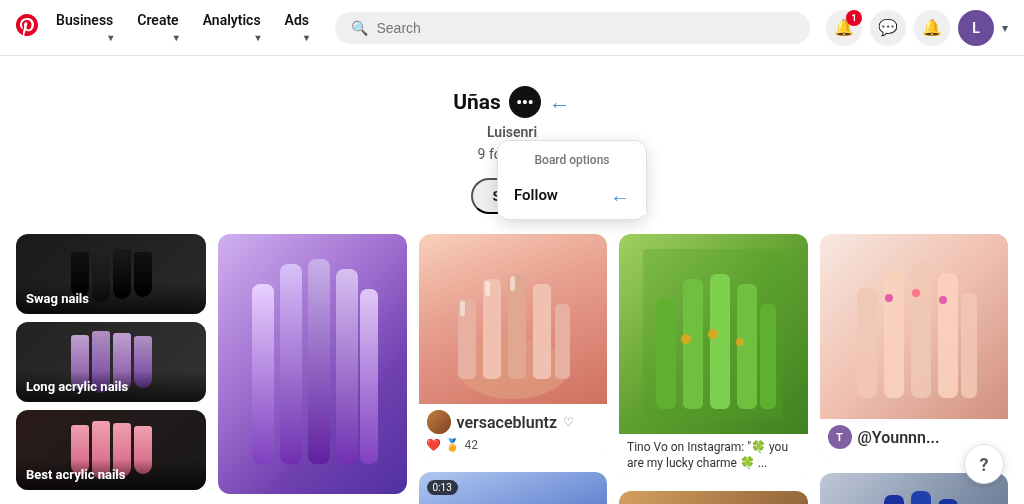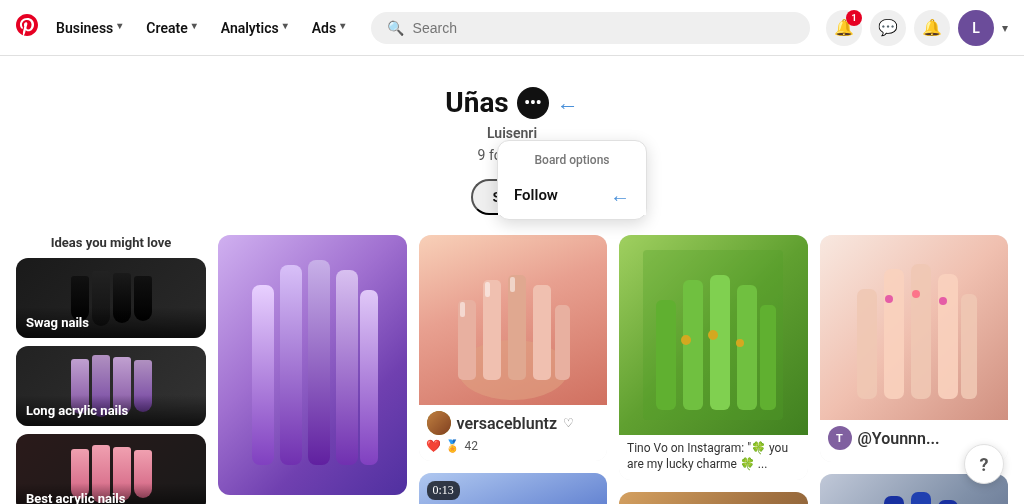--- a/index.html
+++ b/index.html
@@ -22,28 +22,29 @@
       margin-right: 8px;
       cursor: pointer;
     }
     .header-nav {
       display: flex;
       align-items: center;
       gap: 4px;
     }
     .nav-item {
       display: flex;
-      align-items: flex-start;
+      align-items: flex-end;
       gap: 4px;
       padding: 6px 10px;
       border-radius: 24px;
       font-size: 14px;
       font-weight: 600;
       cursor: pointer;
       color: #111;
+      flex-direction: column;
     }
     .nav-chevron { font-size: 10px; color: #555; }
     .header-search {
       flex: 1;
       margin: 0 16px;
     }
     .search-bar {
       display: flex;
       align-items: center;
       background: #efefef;
@@ -117,21 +118,21 @@
       position: relative;
     }
     .board-title-row {
       display: flex;
       align-items: center;
       justify-content: center;
       gap: 8px;
       margin-bottom: 4px;
     }
     .board-title {
-      font-size: 28px;
+      font-size: 21px;
       font-weight: 700;
       color: #111;
     }
     .more-btn {
       width: 32px;
       height: 32px;
       border-radius: 50%;
       background: #111;
       color: #fff;
       display: flex;
@@ -326,24 +327,23 @@
       font-size: 12px;
       color: #555;
     }
     .pin-count { font-size: 12px; color: #555; }
     .video-badge {
       position: absolute;
       top: 8px;
       left: 8px;
       background: rgba(0,0,0,0.7);
       color: #fff;
-      font-size: 12px;
+      font-size: 10px;
       padding: 2px 6px;
       border-radius: 8px;
-      font-family: Liberation Serif, serif;
     }
     .pin-text {
       font-size: 12px;
       color: #333;
       line-height: 1.3;
     }
     .help-btn {
       position: fixed;
       bottom: 20px;
       right: 20px;
@@ -441,21 +441,20 @@
     <div class="board-meta">
       <span>Luisenri</span>
     </div>
     <div class="board-meta">9 followers</div>
     <button class="share-btn">Share</button>
   </div>
 
   <div class="pins-container">
 
     <div class="suggestions-col">
-      <div class="suggestions-title">Ideas you might love</div>
 
       <div class="suggestion-item swag">
         <div class="nail-art">
           <div class="nail-shape dark" style="height:45px;background:linear-gradient(180deg,#111,#000);"></div>
           <div class="nail-shape dark" style="height:55px;background:linear-gradient(180deg,#222,#111);"></div>
           <div class="nail-shape dark" style="height:50px;background:linear-gradient(180deg,#1a1a1a,#000);"></div>
           <div class="nail-shape dark" style="height:45px;background:linear-gradient(180deg,#111,#000);"></div>
         </div>
         <div class="suggestion-label">Swag nails</div>
       </div>

